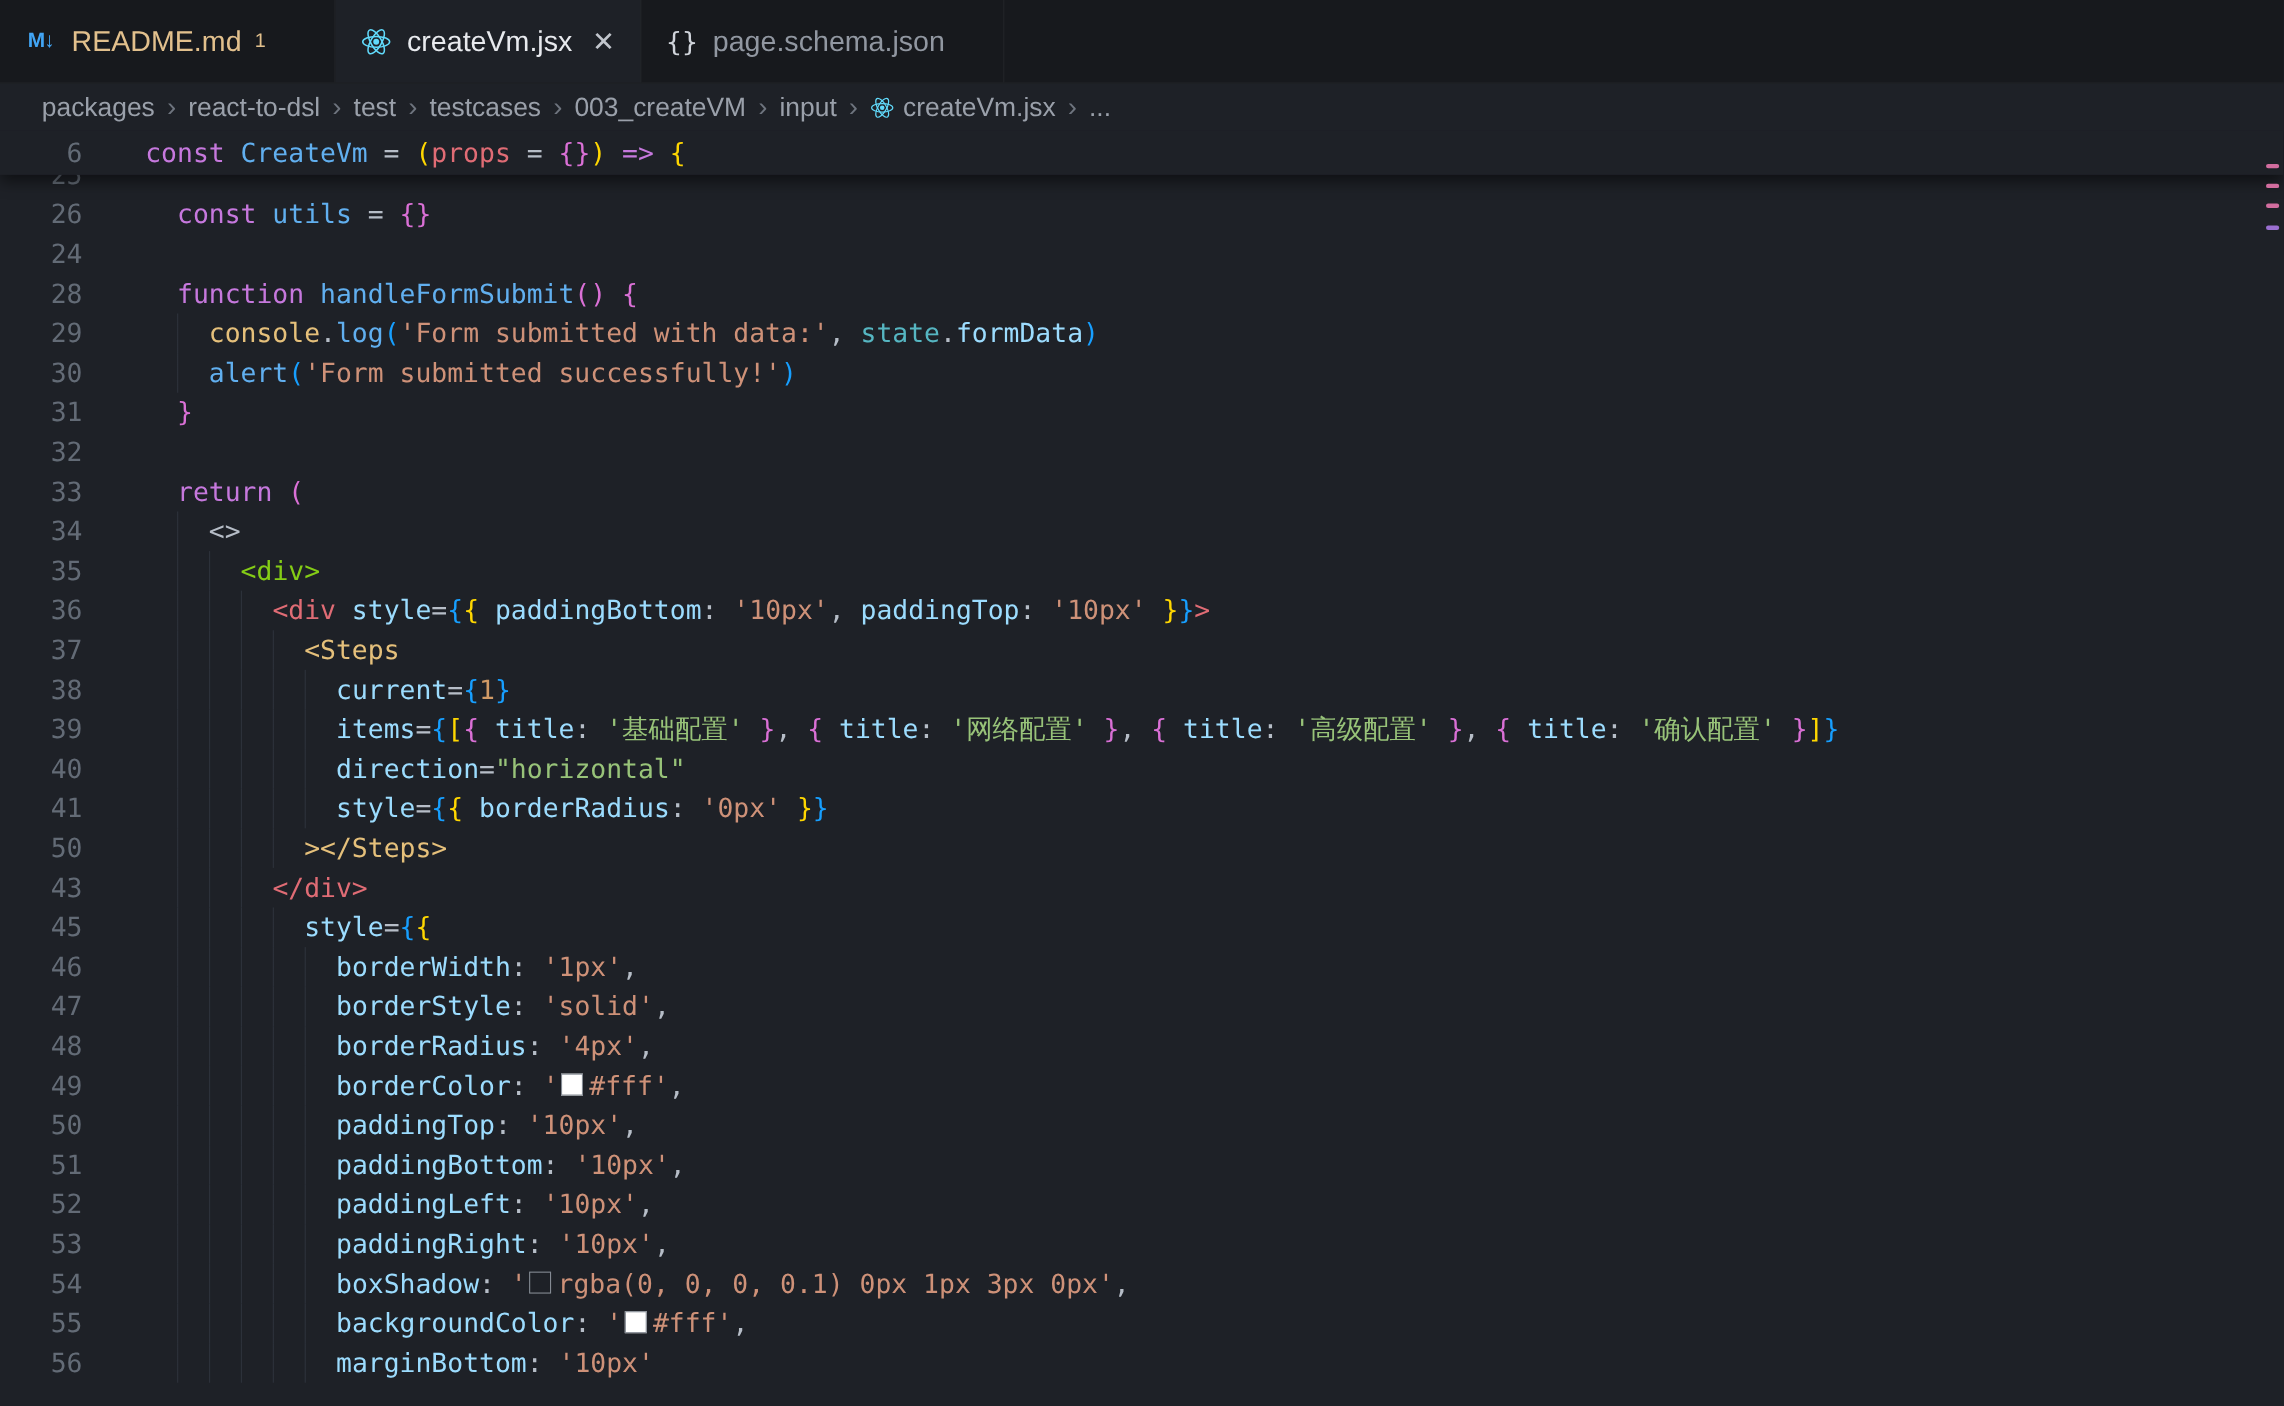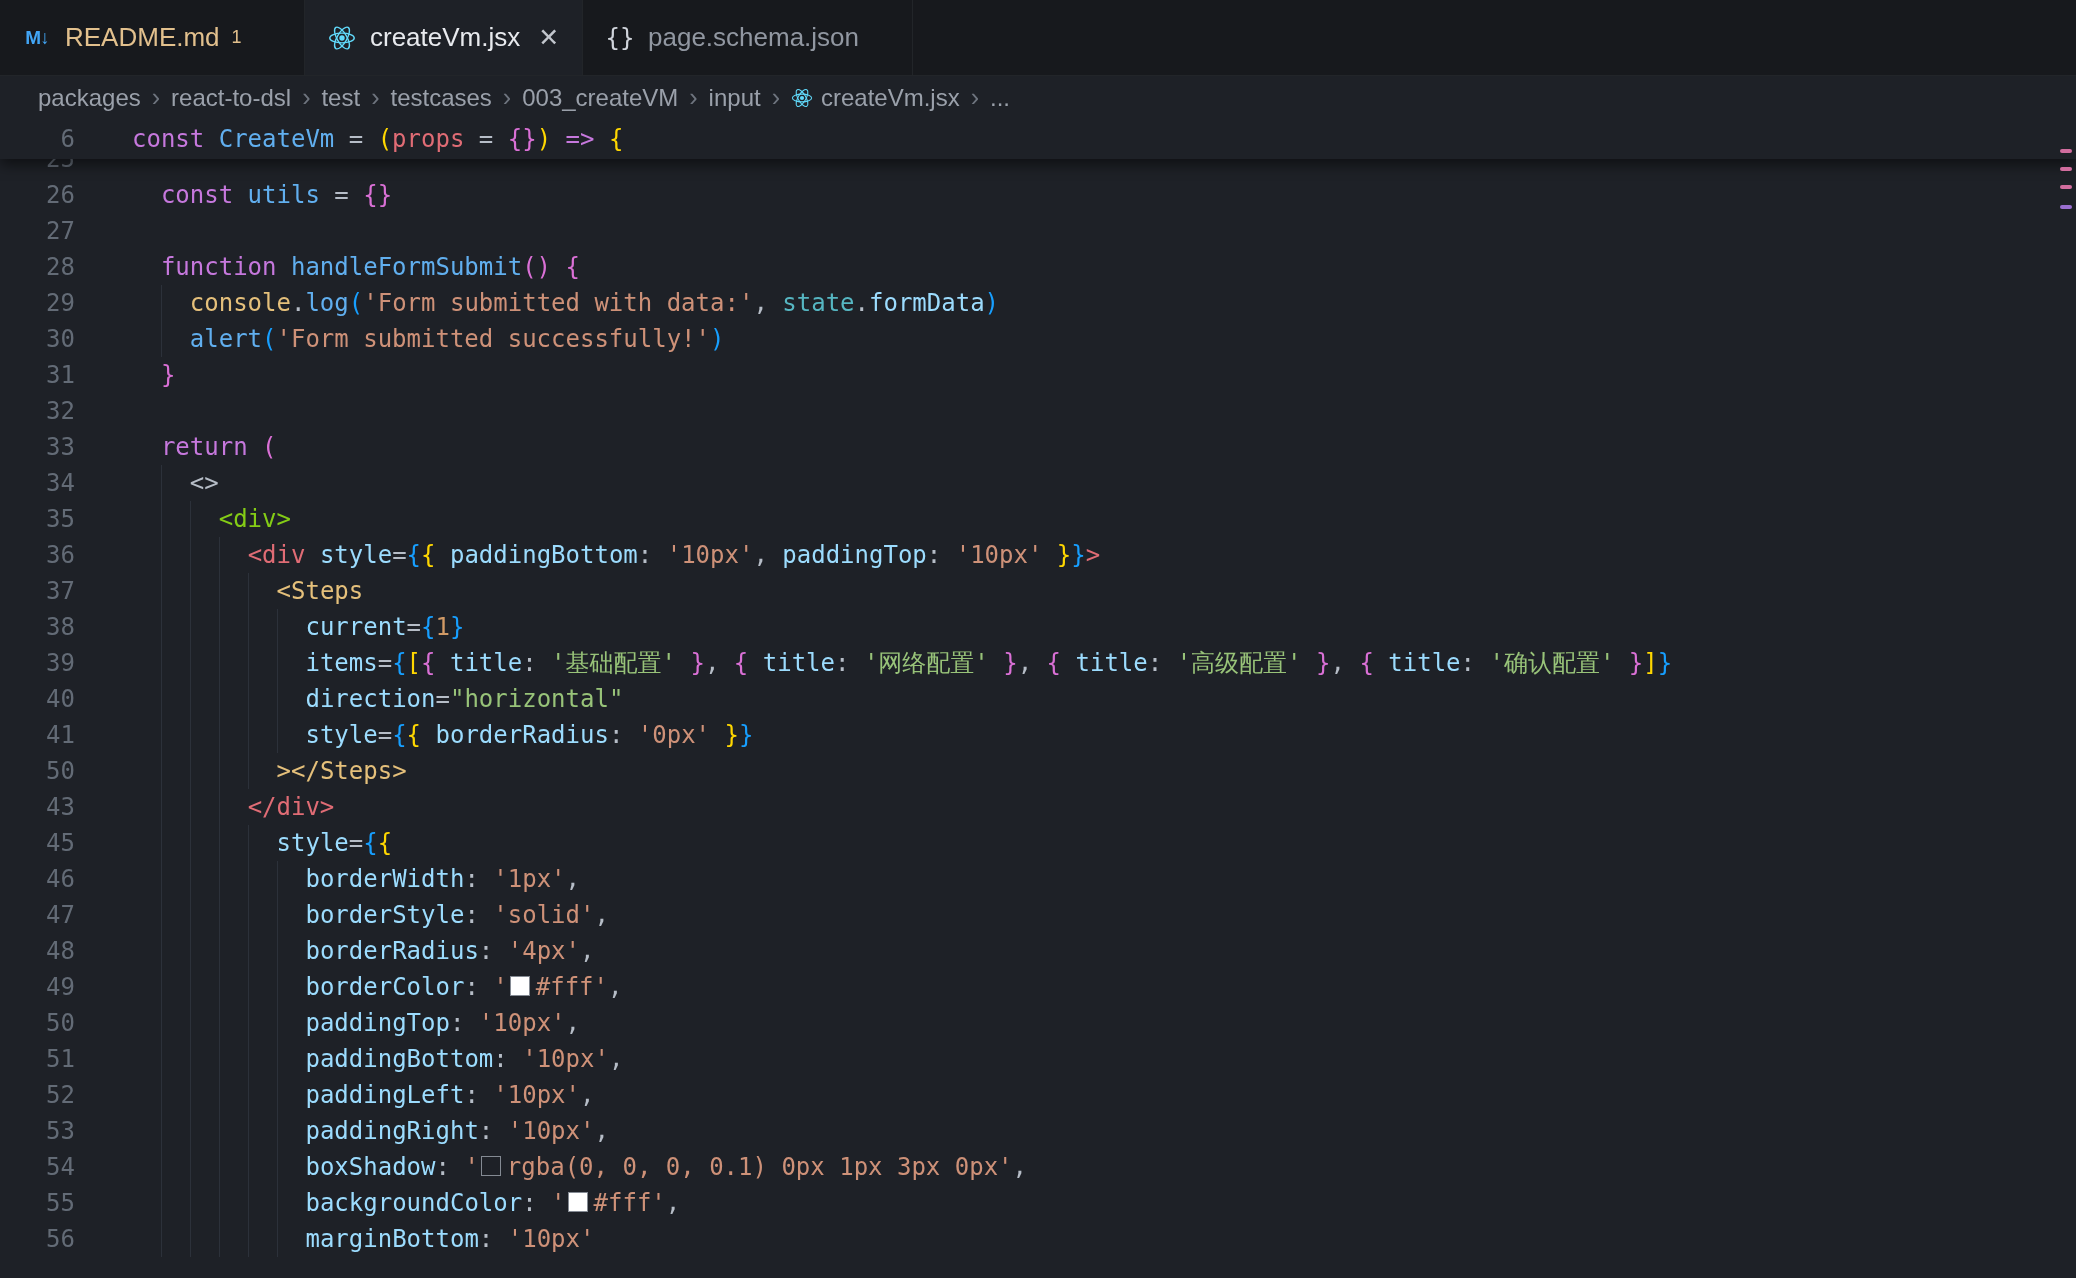--- a/index.html
+++ b/index.html
@@ -126,21 +126,21 @@
     </span>
     <span class="crumb-sep">›</span>
     <span class="crumb">
       <span>...</span>
     </span>
   </div>
 <div id="editor">
   <div id="codelines">
       <div class="code-line"><span class="ln">25</span><span class="lc"></span></div>
       <div class="code-line"><span class="ln">26</span><span class="lc"><span class="ig first">  </span><span style="color: rgb(198, 120, 221);">const</span><span style="color: rgb(182, 189, 199);"> </span><span style="color: rgb(97, 175, 239);">utils</span><span style="color: rgb(182, 189, 199);"> = </span><span style="color: rgb(218, 112, 214);">{}</span></span></div>
-      <div class="code-line"><span class="ln">27</span><span class="lc"></span></div>
+      <div class="code-line"><span class="ln">24</span><span class="lc"></span></div>
       <div class="code-line"><span class="ln">28</span><span class="lc"><span class="ig first">  </span><span style="color: rgb(198, 120, 221);">function</span><span style="color: rgb(182, 189, 199);"> </span><span style="color: rgb(97, 175, 239);">handleFormSubmit</span><span style="color: rgb(218, 112, 214);">()</span><span style="color: rgb(182, 189, 199);"> </span><span style="color: rgb(218, 112, 214);">{</span></span></div>
       <div class="code-line"><span class="ln">29</span><span class="lc"><span class="ig first">  </span><span class="ig">  </span><span style="color: rgb(229, 192, 123);">console</span><span style="color: rgb(182, 189, 199);">.</span><span style="color: rgb(97, 175, 239);">log</span><span style="color: rgb(23, 159, 255);">(</span><span style="color: rgb(206, 145, 120);">'Form submitted with data:'</span><span style="color: rgb(182, 189, 199);">, </span><span style="color: rgb(86, 182, 194);">state</span><span style="color: rgb(182, 189, 199);">.</span><span style="color: rgb(156, 220, 254);">formData</span><span style="color: rgb(23, 159, 255);">)</span></span></div>
       <div class="code-line"><span class="ln">30</span><span class="lc"><span class="ig first">  </span><span class="ig">  </span><span style="color: rgb(97, 175, 239);">alert</span><span style="color: rgb(23, 159, 255);">(</span><span style="color: rgb(206, 145, 120);">'Form submitted successfully!'</span><span style="color: rgb(23, 159, 255);">)</span></span></div>
       <div class="code-line"><span class="ln">31</span><span class="lc"><span class="ig first">  </span><span style="color: rgb(218, 112, 214);">}</span></span></div>
       <div class="code-line"><span class="ln">32</span><span class="lc"></span></div>
       <div class="code-line"><span class="ln">33</span><span class="lc"><span class="ig first">  </span><span style="color: rgb(198, 120, 221);">return</span><span style="color: rgb(182, 189, 199);"> </span><span style="color: rgb(218, 112, 214);">(</span></span></div>
       <div class="code-line"><span class="ln">34</span><span class="lc"><span class="ig first">  </span><span class="ig">  </span><span style="color: rgb(182, 189, 199);">&lt;&gt;</span></span></div>
       <div class="code-line"><span class="ln">35</span><span class="lc"><span class="ig first">  </span><span class="ig">  </span><span class="ig">  </span><span style="color: #84cc16;">&lt;div&gt;</span></span></div>
       <div class="code-line"><span class="ln">36</span><span class="lc"><span class="ig first">  </span><span class="ig">  </span><span class="ig">  </span><span class="ig">  </span><span style="color: rgb(224, 108, 117);">&lt;div</span><span style="color: rgb(182, 189, 199);"> </span><span style="color: rgb(156, 220, 254);">style</span><span style="color: rgb(182, 189, 199);">=</span><span style="color: rgb(23, 159, 255);">{</span><span style="color: rgb(255, 215, 0);">{</span><span style="color: rgb(182, 189, 199);"> </span><span style="color: rgb(156, 220, 254);">paddingBottom</span><span style="color: rgb(182, 189, 199);">: </span><span style="color: rgb(206, 145, 120);">'10px'</span><span style="color: rgb(182, 189, 199);">, </span><span style="color: rgb(156, 220, 254);">paddingTop</span><span style="color: rgb(182, 189, 199);">: </span><span style="color: rgb(206, 145, 120);">'10px'</span><span style="color: rgb(182, 189, 199);"> </span><span style="color: rgb(255, 215, 0);">}</span><span style="color: rgb(23, 159, 255);">}</span><span style="color: rgb(224, 108, 117);">&gt;</span></span></div>
       <div class="code-line"><span class="ln">37</span><span class="lc"><span class="ig first">  </span><span class="ig">  </span><span class="ig">  </span><span class="ig">  </span><span class="ig">  </span><span style="color: rgb(229, 192, 123);">&lt;Steps</span></span></div>

